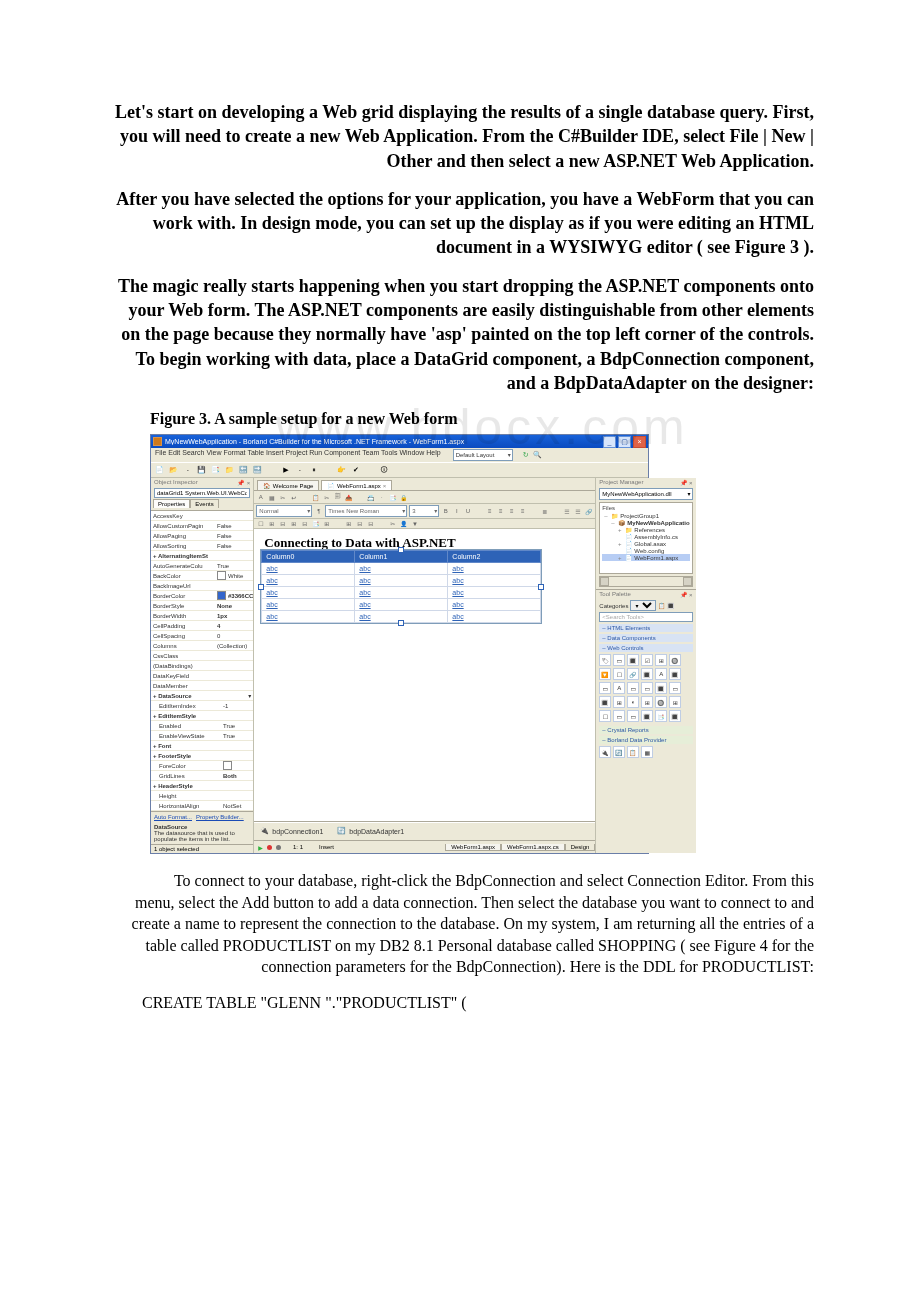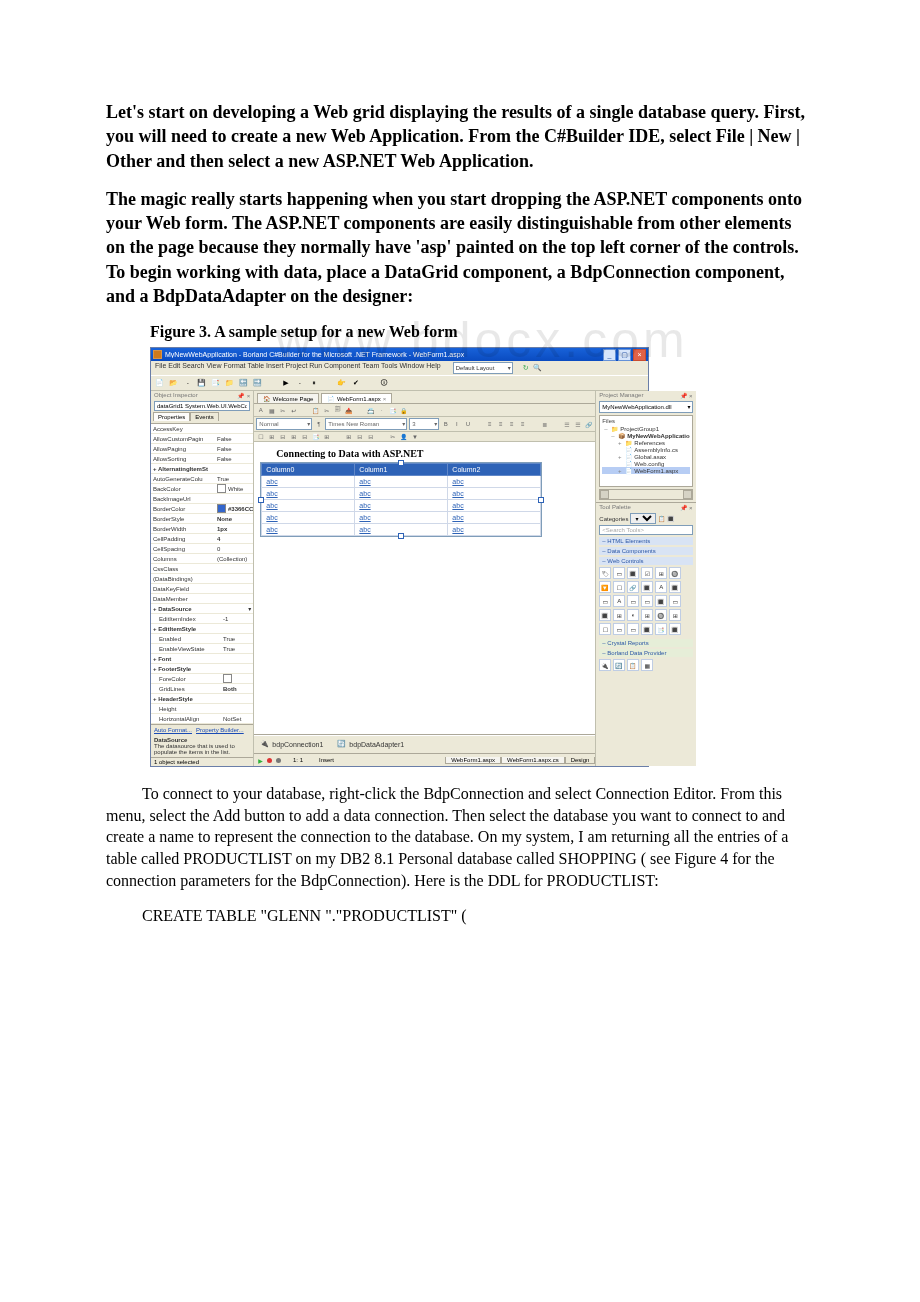--- a/index.html
+++ b/index.html
@@ -16,34 +16,35 @@
       padding: 100px 106px 50px 106px;
       box-sizing: border-box;
     }
     .body-text {
       font-size: 16px;
       line-height: 1.35;
       margin: 0 0 14px 0;
     }
     .indent {
       text-indent: 36px;
+      text-align: right;
     }
     .indent2 {
       padding-left: 36px;
     }
     h2.section-heading {
       font-size: 18px;
       font-weight: bold;
       text-align: center;
       margin: 14px 0 14px 0;
     }
     .bold-center {
       font-size: 18px;
       font-weight: bold;
-      text-align: left;
+      text-align: right;
       line-height: 1.35;
       margin: 0 0 14px 0;
     }
     .figure-caption {
       font-size: 16px;
       font-weight: bold;
       line-height: 1.3;
       margin: 2px 0 4px 44px;
     }
     .figure-wrap {
@@ -130,21 +131,21 @@
     .designer {
       flex:1;
       position:relative;
       background-color:#fff;
       background-image: radial-gradient(#b8c2d6 0.5px, transparent 0.5px);
       background-size: 6px 6px;
       background-position: 2px 2px;
       min-height: 200px;
       border-bottom:1px solid #aca899;
     }
-    .designer .heading { position:absolute; left:22px; top:6px; font-family:'Times New Roman',serif; font-weight:bold; font-size:10px; color:#000;}
+    .designer .heading { position:absolute; left:10px; top:6px; font-family:'Times New Roman',serif; font-weight:bold; font-size:13px; color:#000;}
     .datagrid { position:absolute; left:6px; top:20px; width:280px; border:1px solid #7f9db9;}
     .datagrid .handle { position:absolute; width:4px; height:4px; background:#fff; border:1px solid #2e63b7;}
     .datagrid .h-t { top:-3px; left:50%; margin-left:-3px;}
     .datagrid .h-b { bottom:-3px; left:50%; margin-left:-3px;}
     .datagrid .h-l { left:-3px; top:50%; margin-top:-3px;}
     .datagrid .h-r { right:-3px; top:50%; margin-top:-3px;}
     .datagrid table { width:100%; border-collapse:collapse; font-size:7px;}
     .datagrid th { background:#2e63b7; color:#fff; text-align:left; font-weight:normal; padding:2px 4px; border:1px solid #6188c8;}
     .datagrid td { background:#fff; color:#2e63b7; padding:2px 4px; border:1px solid #cfd8e8; text-decoration:underline;}
     .comp-tray { display:flex; gap:14px; padding:4px 6px; background:#ece9d8; border-top:1px solid #fff; border-bottom:1px solid #aca899; font-size:7px; color:#333; align-items:center;}
@@ -180,20 +181,21 @@
     .toolpal .iconrow { display:flex; flex-wrap:wrap; gap:2px; padding:2px 0;}
     .toolpal .iconrow span { width:10px; height:10px; background:#fff; border:1px solid #bfcde4; display:flex; align-items:center; justify-content:center; font-size:6px;}
   </style>
 </head>
 <body>
 
 <div class="page">
 
 
   <p class="bold-center">Let's start on developing a Web grid displaying the results of a single database query. First, you will need to create a new Web Application. From the C#Builder IDE, select File | New | Other and then select a new ASP.NET Web Application.</p>
+  <p class="bold-center">After you have selected the options for your application, you have a WebForm that you can work with. In design mode, you can set up the display as if you were editing an HTML document in a WYSIWYG editor ( see Figure 3 ).</p>
   <p class="bold-center">The magic really starts happening when you start dropping the ASP.NET components onto your Web form. The ASP.NET components are easily distinguishable from other elements on the page because they normally have 'asp' painted on the top left corner of the controls. To begin working with data, place a DataGrid component, a BdpConnection component, and a BdpDataAdapter on the designer:</p>
 
   <div class="figure-caption">Figure 3. A sample setup for a new Web form</div>
 
   <div class="figure-wrap">
     <div class="watermark">www.bdocx.com</div>
 
     <div class="ide">
 
       <div class="titlebar">

